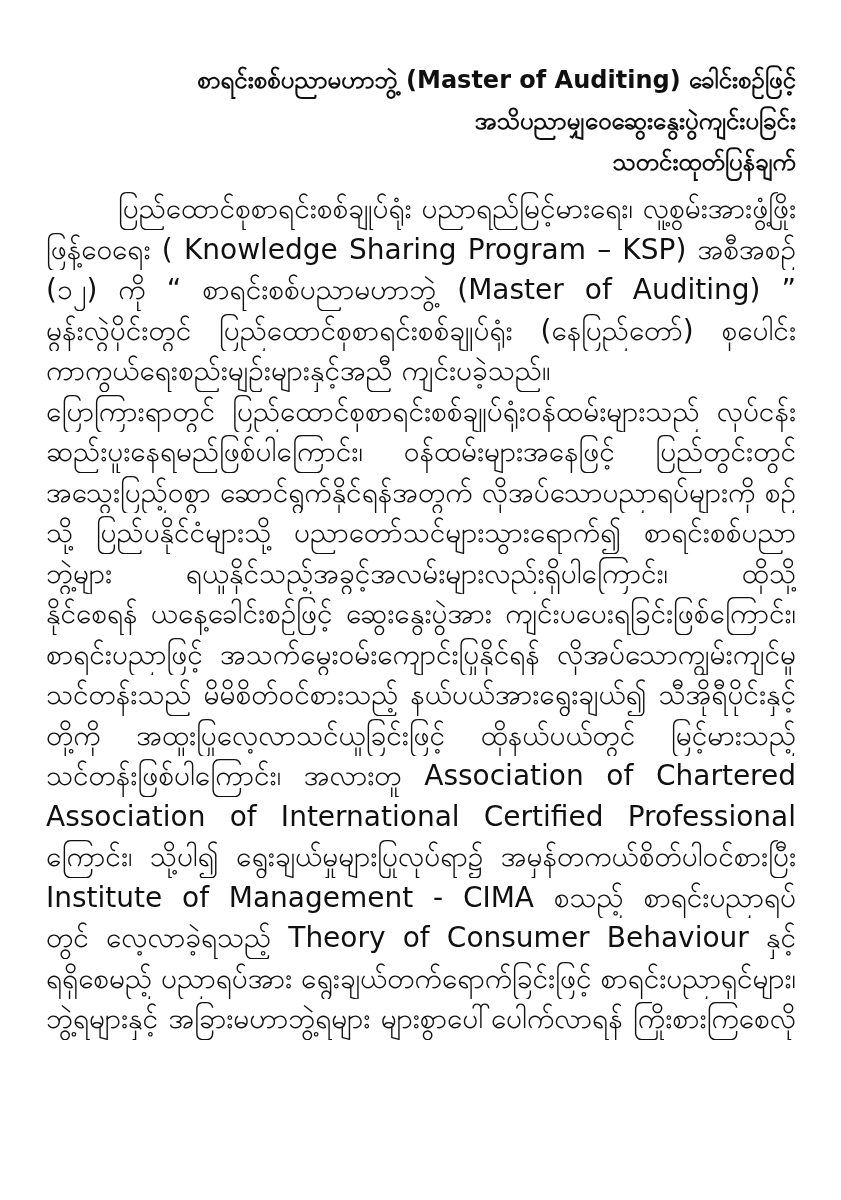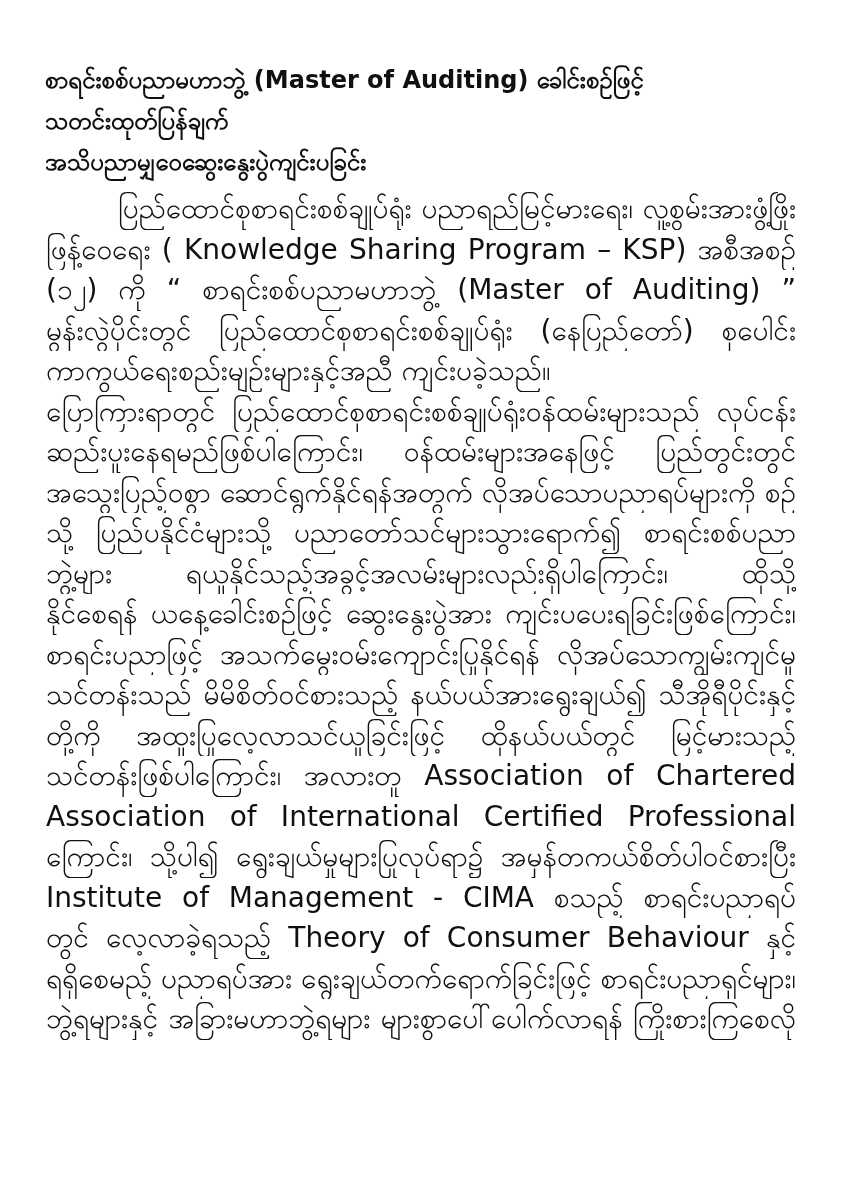--- a/index.html
+++ b/index.html
@@ -12,21 +12,21 @@
     width: 841px;
     height: 1200px;
     margin: 0 auto;
     background: #ffffff;
     color: #101010;
     font-family: "DejaVu Sans", "Liberation Sans", sans-serif;
     overflow: hidden;
   }
   .title-block {
     margin: 60px 45px 0 45px;
-    text-align: left;
+    text-align: right;
     font-weight: bold;
     font-size: 24px;
   }
   .title-block .line {
     height: 41px;
     line-height: 41px;
     overflow: hidden;
     white-space: nowrap;
   }
   .body-block {
@@ -47,22 +47,22 @@
     text-align-last: left;
   }
 </style>
 </head>
 <body>
 
 <div class="page">
 
   <div class="title-block">
     <div class="line">စာရင်းစစ်ပညာမဟာဘွဲ့ (Master of Auditing) ခေါင်းစဉ်ဖြင့်</div>
+    <div class="line">အသိပညာမျှဝေဆွေးနွေးပွဲကျင်းပခြင်း</div>
     <div class="line">သတင်းထုတ်ပြန်ချက်</div>
-    <div class="line">အသိပညာမျှဝေဆွေးနွေးပွဲကျင်းပခြင်း</div>
   </div>
 
   <div class="body-block">
 
     <div>
       <div class="line indent">ပြည်ထောင်စုစာရင်းစစ်ချုပ်ရုံး ပညာရည်မြင့်မားရေး၊ လူ့စွမ်းအားဖွံ့ဖြိုးရေးနှင့် အသိပညာ</div>
       <div class="line">ဖြန့်ဝေရေး ( Knowledge Sharing Program – KSP) အစီအစဉ်အရ အပတ်စဉ်ဆွေးနွေးပွဲအမှတ်စဉ်</div>
       <div class="line">(၁၂) ကို “ စာရင်းစစ်ပညာမဟာဘွဲ့ (Master of Auditing) ” ခေါင်းစဉ်ဖြင့် ၁၃-၁-၂၀၂၂ ရက်နေ့</div>
       <div class="line">မွန်းလွဲပိုင်းတွင် ပြည်ထောင်စုစာရင်းစစ်ချုပ်ရုံး (နေပြည်တော်) စုပေါင်းခန်းမ၌ ကိုဗစ်-၁၉ ရောဂါ</div>
       <div class="line para-end">ကာကွယ်ရေးစည်းမျဉ်းများနှင့်အညီ ကျင်းပခဲ့သည်။</div>

